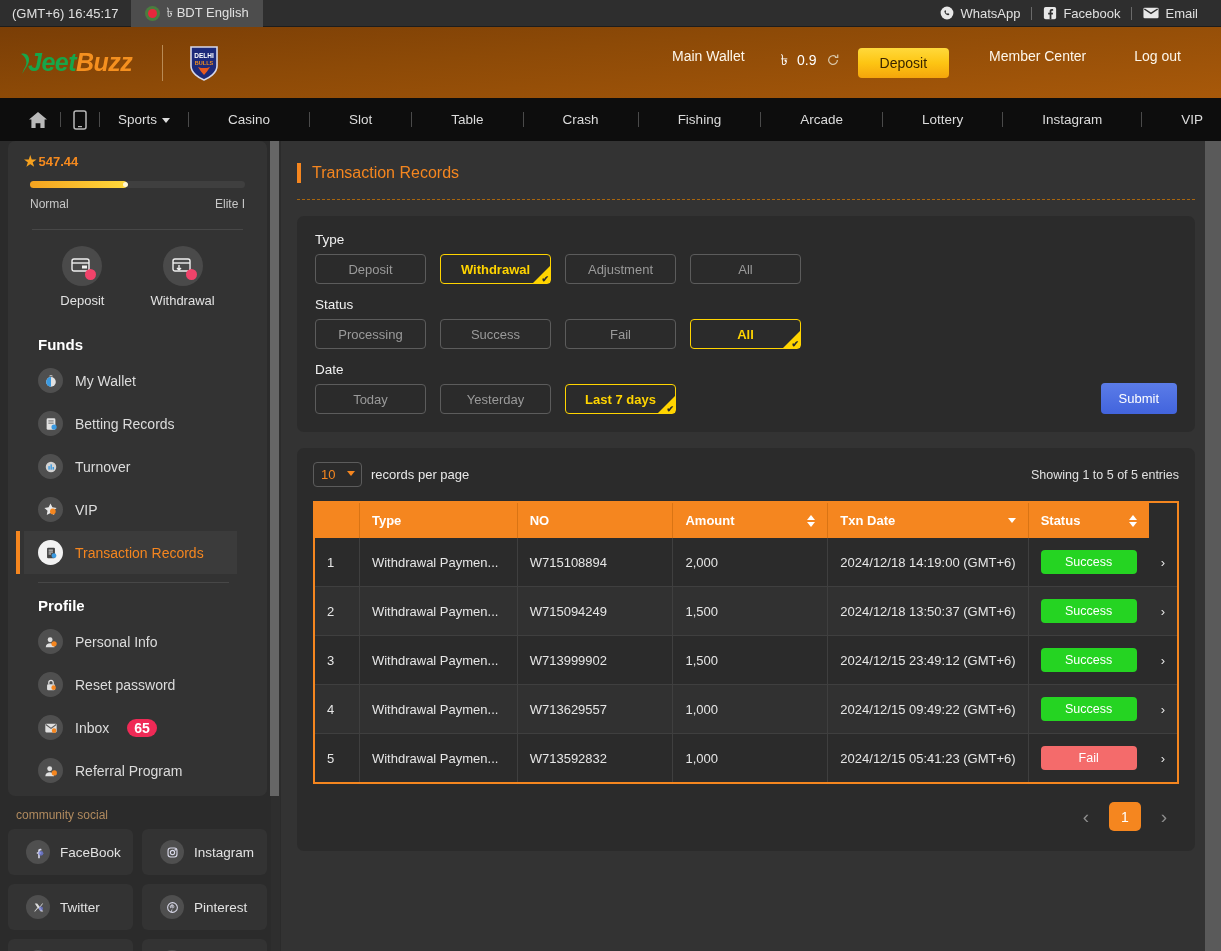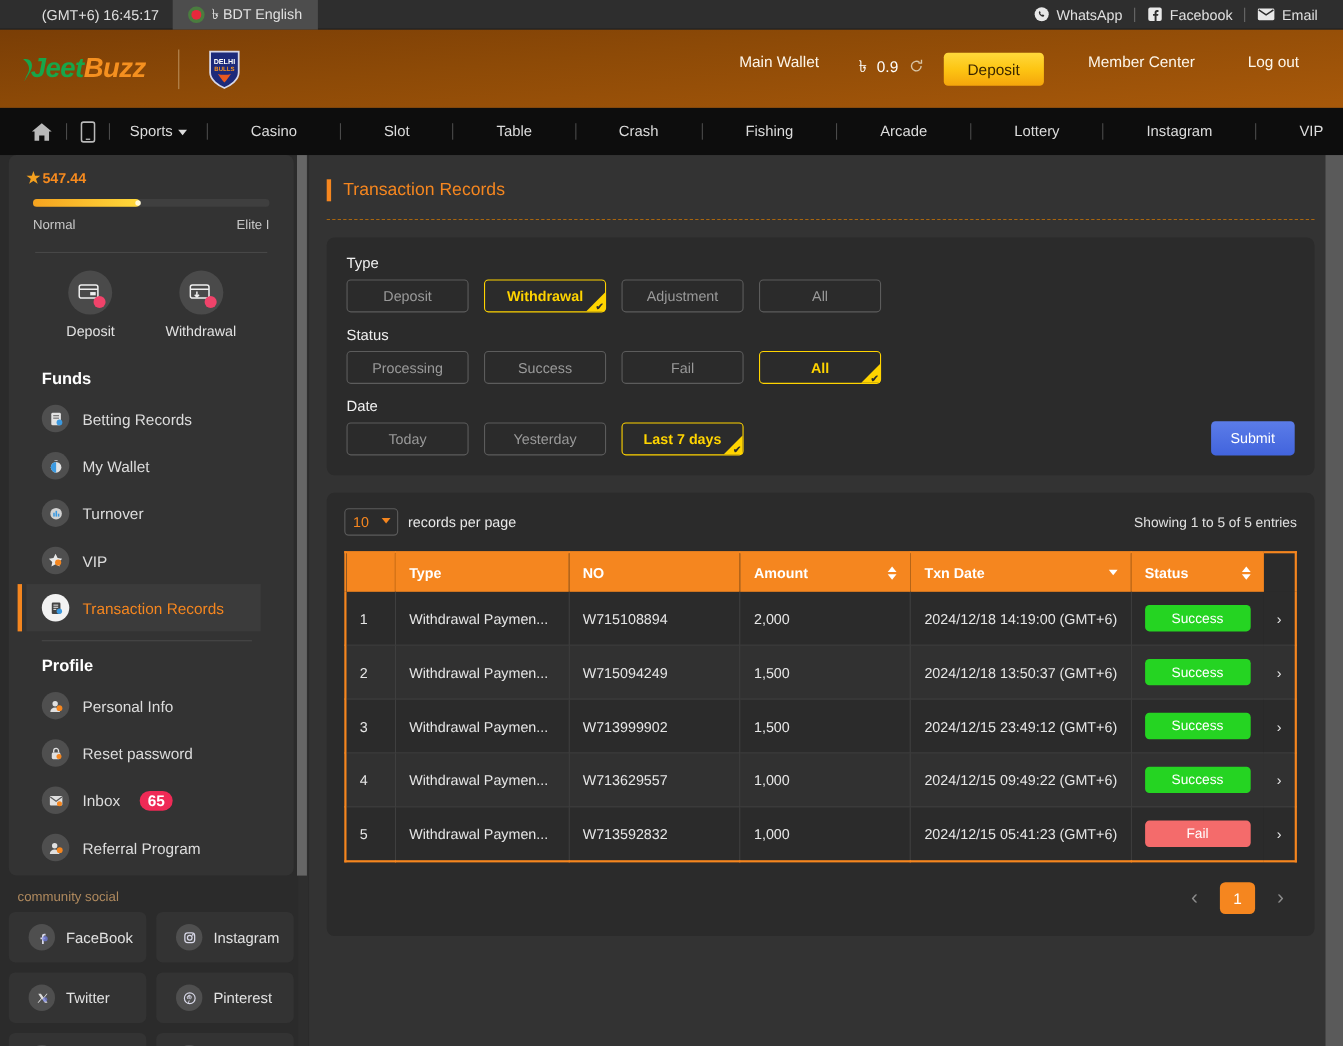--- a/index.html
+++ b/index.html
@@ -12,21 +12,21 @@
   }
 
   
   .topbar {
     height: 27px; background: #2e2e2e;
     display: flex; align-items: center;
     font-size: 13px; color: #e0e0e0;
     border-bottom: 1px solid #1d1d1d;
     position: relative;
   }
-  .tb-time { padding: 0 12px; white-space: nowrap; margin-left: 26px; }
+  .tb-time { padding: 0 12px; white-space: nowrap; }
   .tb-lang {
     background: #4d4d4d; height: 27px;
     display: flex; align-items: center; gap: 7px;
     padding: 0 14px; white-space: nowrap;
   }
   .flag-bd {
     width: 15px; height: 15px; border-radius: 50%;
     background: #4a7c3f; position: relative; flex: none;
   }
   .flag-bd::after {
@@ -503,37 +503,37 @@
           </div>
           <div class="dw-label">Withdrawal</div>
         </div>
       </div>
 
       <div class="sec-head">Funds</div>
 
       <div class="menu-item">
         <span class="mi-circle">
           <svg width="14" height="14" viewBox="0 0 16 16">
+              <path d="M8 1.5c1 0 1.8.4 2.3 1H5.7c.5-.6 1.3-1 2.3-1z" fill="#e2e2e2"></path>
+              <circle cx="8" cy="9" r="5.5" fill="#e2e2e2"></circle>
+              <path d="M8 3.5a5.5 5.5 0 0 0 0 11z" fill="#3b9ae1"></path>
+            </svg>
+        </span>
+        <span>My Wallet</span>
+      </div>
+      <div class="menu-item">
+        <span class="mi-circle">
+          <svg width="14" height="14" viewBox="0 0 16 16">
               <rect x="3" y="1.5" width="10" height="13" rx="1.5" fill="#e2e2e2"></rect>
               <rect x="5" y="4" width="6" height="1" fill="#5a5a5a"></rect>
               <rect x="5" y="6.5" width="6" height="1" fill="#5a5a5a"></rect>
               <circle cx="11.5" cy="11.5" r="3" fill="#3b9ae1"></circle>
             </svg>
         </span>
         <span>Betting Records</span>
-      </div>
-      <div class="menu-item">
-        <span class="mi-circle">
-          <svg width="14" height="14" viewBox="0 0 16 16">
-              <path d="M8 1.5c1 0 1.8.4 2.3 1H5.7c.5-.6 1.3-1 2.3-1z" fill="#e2e2e2"></path>
-              <circle cx="8" cy="9" r="5.5" fill="#e2e2e2"></circle>
-              <path d="M8 3.5a5.5 5.5 0 0 0 0 11z" fill="#3b9ae1"></path>
-            </svg>
-        </span>
-        <span>My Wallet</span>
       </div>
       <div class="menu-item">
         <span class="mi-circle">
           <svg width="14" height="14" viewBox="0 0 16 16">
               <circle cx="8" cy="8" r="6" fill="#d2d2d2"></circle>
               <rect x="5" y="7" width="1.6" height="4" fill="#3b9ae1"></rect>
               <rect x="7.4" y="5" width="1.6" height="6" fill="#3b9ae1"></rect>
               <rect x="9.8" y="8" width="1.6" height="3" fill="#3b9ae1"></rect>
             </svg>
         </span>

